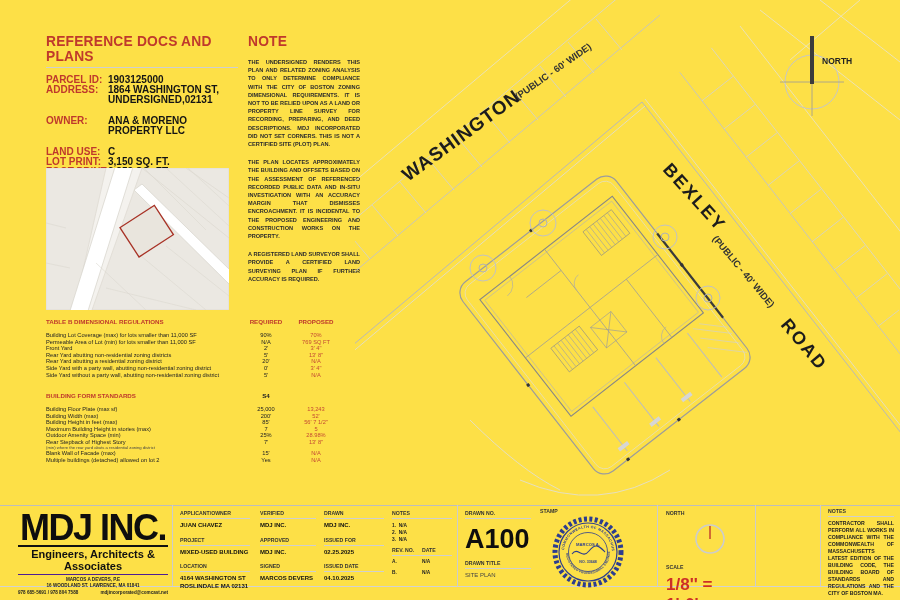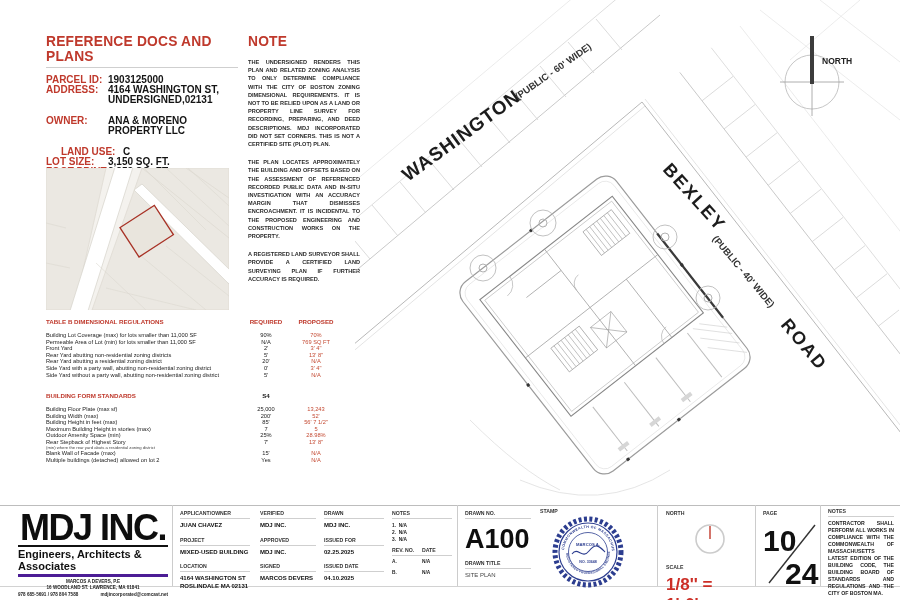--- a/index.html
+++ b/index.html
@@ -1,16 +1,16 @@
 <!DOCTYPE html>
 <html><head>
 <meta charset="utf-8">
 <style>
   html,body{margin:0;padding:0;background:#e8e8e8;}
-  #sheet{position:relative;width:900px;height:600px;background:#ffffff;overflow:hidden;
+  #sheet{position:relative;width:900px;height:600px;background:#fde047;overflow:hidden;
          font-family:"Liberation Sans", sans-serif; color:#1a1a1a;text-decoration:underline;}
   .abs{position:absolute;}
   .red{color:#bf392c;}
   .hdr{font-weight:bold;font-size:13.8px;color:#bf392c;letter-spacing:.2px;
        border-bottom:1px solid #cfcfcf;padding-bottom:3px;}
   
   .frow{display:grid;grid-template-columns:62px 1fr;font-size:10px;font-weight:bold;line-height:10px;}
   .frow .lab{color:#bf392c;}
   .frow .val{color:#141414;}
   
@@ -25,22 +25,22 @@
   .subnote{display:block;font-size:4.2px;color:#444;line-height:4.8px;white-space:nowrap;}
   
   .vline{position:absolute;top:505px;height:81px;width:1px;background:#cccccc;}
   .hline{position:absolute;left:0;width:900px;height:1px;background:#bdbdbd;}
   .tb-label{font-size:5.2px;font-weight:bold;color:#333;border-bottom:1px solid #cfcfcf;
             padding-bottom:2px;margin-bottom:3px;}
   .tb-val{font-size:6px;font-weight:bold;color:#101010;line-height:7.5px;}
   .tb-cell{margin-bottom:7px;}
   .logo-name{font-size:36px;font-weight:900;letter-spacing:-1.5px;line-height:34px;color:#0e0e0e;
              border-bottom:2px solid #111;text-align:center;}
-  .logo-tag{font-size:11px;font-weight:bold;color:#111;padding:1px 0 2px 0;
-            border-bottom:3px solid #4c1d95;}
+  .logo-tag{font-size:11px;font-weight:bold;color:#111;text-align:center;padding:1px 0 2px 0;
+            border-bottom:1px solid #4c1d95;}
   .logo-small{font-size:4.6px;font-weight:bold;color:#222;line-height:6px;text-align:center;margin-top:2px;}
   .logo-contact{display:flex;justify-content:space-between;font-size:4.6px;font-weight:bold;color:#222;}
   .notes-num{font-size:4.8px;font-weight:bold;color:#222;line-height:7px;}
   .revgrid{display:grid;grid-template-columns:30px 30px;font-size:4.8px;font-weight:bold;color:#222;}
   .revgrid .h{border-bottom:1px solid #cfcfcf;padding-bottom:2px;margin-bottom:3px;font-size:5.2px;color:#333;}
   .drawn-no{font-size:27px;font-weight:900;letter-spacing:0;color:#0e0e0e;line-height:34px;}
   .scale-val{font-size:17px;font-weight:bold;color:#cc2f27;}
   .tb-notes-p{font-size:5.2px;line-height:7px;font-weight:600;color:#222;text-align:justify;margin:0;}
 </style>
 </head>
@@ -50,40 +50,40 @@
 
   <div class="abs" style="left:46px;top:34px;width:192px;">
     <div class="hdr">REFERENCE DOCS AND PLANS</div>
     <div style="margin-top:7px;">
       <div class="frow">
         <span class="lab">PARCEL ID:</span>
         <span class="val">1903125000</span>
       </div>
       <div class="frow">
         <span class="lab">ADDRESS:</span>
-        <span class="val">4164 WASHINGTON ST,</span>
+        <span class="val">1864 WASHINGTON ST,</span>
       </div>
       <div class="frow">
         <span class="lab"></span>
         <span class="val">UNDERSIGNED,02131</span>
       </div>
       <div class="frow" style="margin-top:11px;">
         <span class="lab">OWNER:</span>
         <span class="val">ANA &amp; MORENO</span>
       </div>
       <div class="frow">
         <span class="lab"></span>
         <span class="val">PROPERTY LLC</span>
       </div>
-      <div class="frow" style="margin-top:11px;margin-left:15px;">
+      <div class="frow" style="margin-top:11px;">
         <span class="lab">LAND USE:</span>
         <span class="val">C</span>
       </div>
       <div class="frow">
-        <span class="lab">LOT SIZE:</span>
+        <span class="lab">LOT PRINT:</span>
         <span class="val">3,150 SQ. FT.</span>
       </div>
       <div class="frow">
         <span class="lab">FOOT PRINT :</span>
         <span class="val">2,353 SQ. FT.</span>
       </div>
     </div>
   </div>
 
   <svg class="abs" style="left:46px;top:168px;" width="183" height="142" viewBox="0 0 183 142">
@@ -491,27 +491,19 @@
   <div class="abs" style="left:666px;top:510px;width:80px;">
     <div class="tb-label" style="border:none;">NORTH</div>
     <svg width="44" height="36" viewBox="0 0 44 36" style="margin-left:22px;">
       <circle cx="22" cy="18" r="14" fill="none" stroke="#cccccc" stroke-width="1.6"></circle>
       <line x1="22" y1="5" x2="22" y2="18" stroke="#c0392b" stroke-width="1.4"></line>
     </svg>
     <div class="tb-label" style="border:none;margin-top:3px;">SCALE</div>
     <div class="scale-val">1/8'' = 1'-0'</div>
   </div>
 
-  <div class="abs" style="left:763px;top:510px;width:52px;">
-    <div class="tb-label" style="border:none;">PAGE</div>
-    <svg width="56" height="66" viewBox="0 0 56 66">
-      <line x1="6" y1="62" x2="52" y2="4" stroke="#333333" stroke-width="1.4"></line>
-      <text x="0" y="30" font-size="30" font-weight="800" fill="#111111">10</text>
-      <text x="22" y="63" font-size="30" font-weight="800" fill="#111111">24</text>
-    </svg>
-  </div>
 
   <div class="abs" style="left:828px;top:508px;width:66px;">
     <div class="tb-label red">NOTES</div>
     <p class="tb-notes-p">CONTRACTOR SHALL PERFORM ALL WORKS IN COMPLIANCE WITH THE COMMONWEALTH OF MASSACHUSETTS LATEST EDITION OF THE BUILDING CODE, THE BUILDING BOARD OF STANDARDS AND REGULATIONS AND THE CITY OF BOSTON MA.</p>
   </div>
 
 </div>
 
 </body></html>

